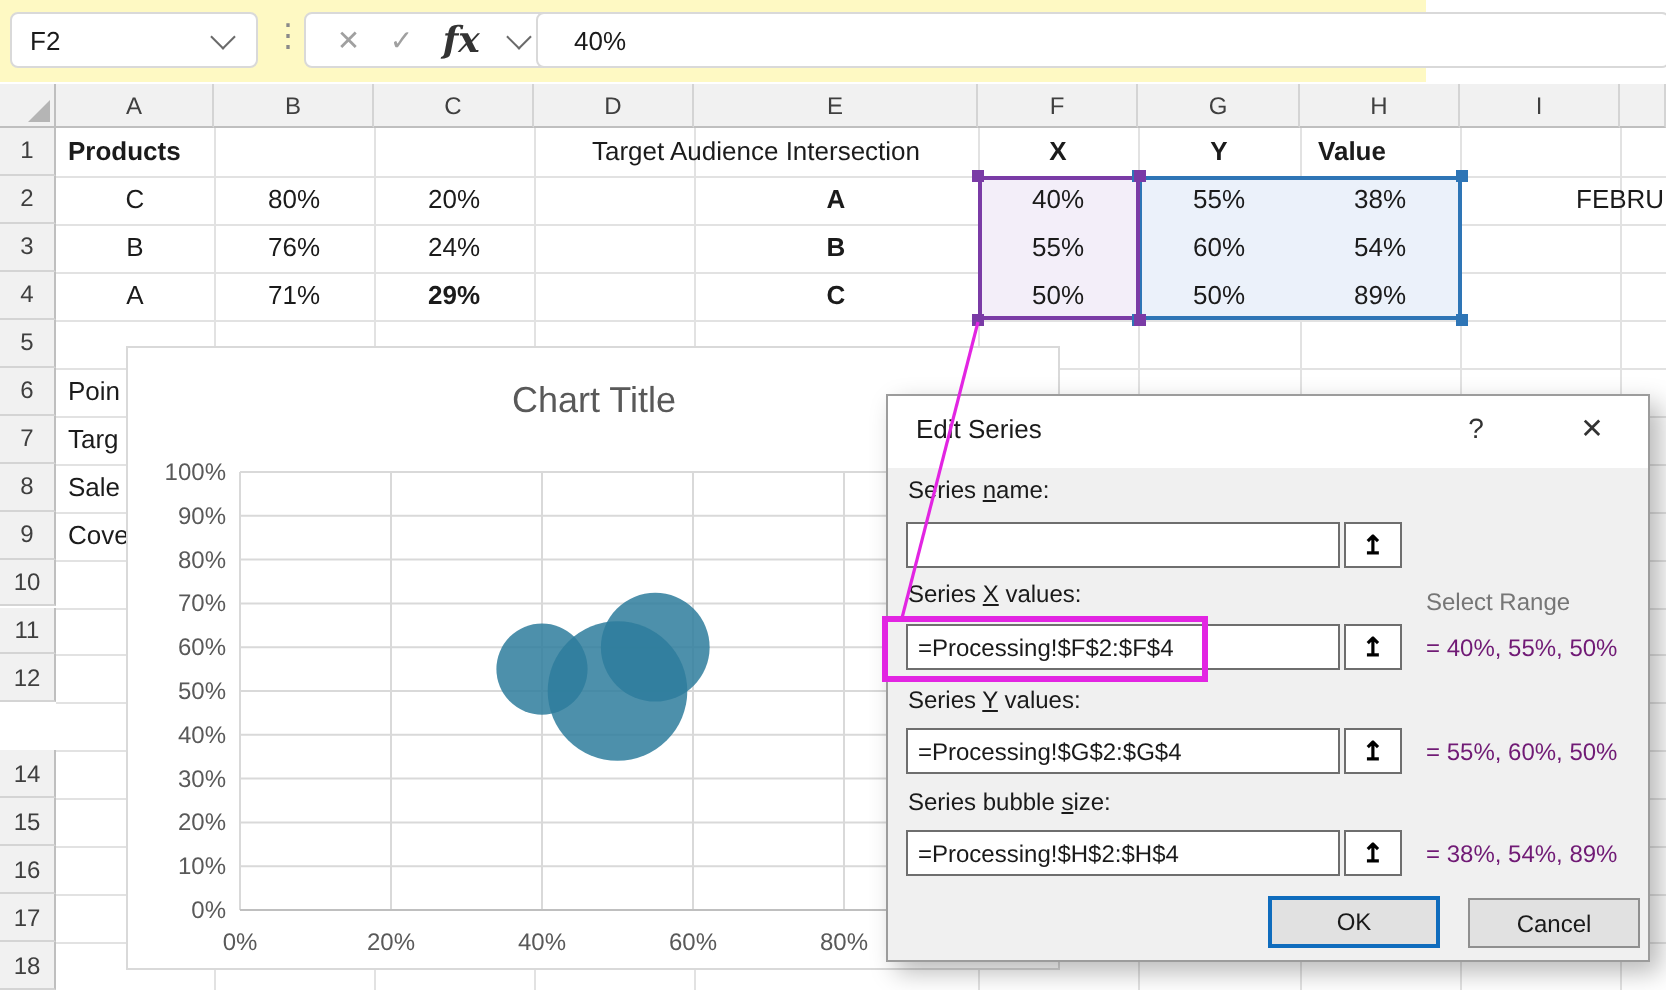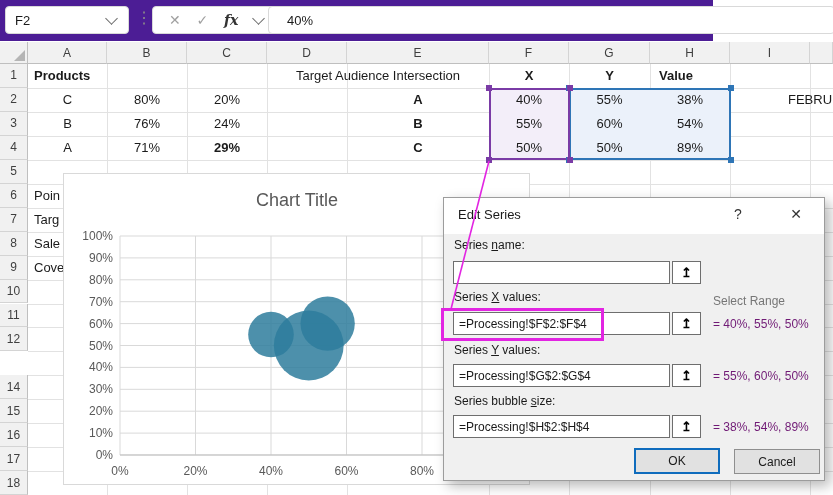--- a/index.html
+++ b/index.html
@@ -1,31 +1,31 @@
 <!DOCTYPE html>
 <html><head>
 <meta charset="utf-8">
 <style>
   html,body{margin:0;padding:0;background:#fff;}
   #app{position:relative;width:833px;height:495px;overflow:hidden;
        font-family:"Liberation Sans",sans-serif;background:#fff;}
   
-  .topbar{position:absolute;left:0;top:0;width:713px;height:41px;background:#4c1d95;}
+  .topbar{position:absolute;left:0;top:0;width:713px;height:41px;background:#fef9c3;}
   .namebox{position:absolute;left:5px;top:6px;width:122px;height:26px;background:#fff;
            border:1px solid #d9d9d9;border-radius:4px;display:flex;align-items:center;}
   .namebox .nb-text{padding-left:9px;font-size:13px;color:#1b1b1b;flex:1;}
   .chev{width:8px;height:8px;border-right:1.5px solid #6a6a6a;border-bottom:1.5px solid #6a6a6a;
         transform:rotate(45deg);display:inline-block;margin-top:-4px;}
   .nb-chev{margin-right:12px;}
   .dots{position:absolute;left:136px;top:8px;font-size:16px;color:#8a8a8a;letter-spacing:0;}
   .fxbox{position:absolute;left:152px;top:6px;width:110px;height:26px;background:#fff;
          border:1px solid #d9d9d9;border-radius:4px;display:flex;align-items:center;
          justify-content:space-around;padding:0 8px;}
   .fx-x,.fx-check{font-size:14px;color:#a0a0a0;}
-  .fx-fx{font-family:"DejaVu Serif",serif;font-style:italic;font-weight:bold;font-size:14px;color:#333;}
+  .fx-fx{font-family:"DejaVu Serif",serif;font-style:italic;font-weight:bold;font-size:18px;color:#333;}
   .formulabox{position:absolute;left:268px;top:6px;width:565px;height:26px;background:#fff;
               border:1px solid #d9d9d9;border-radius:4px;display:flex;align-items:center;}
   .formulabox .fb-text{padding-left:18px;font-size:13px;color:#1b1b1b;}
   
   .colhead{position:absolute;top:42px;height:22px;background:#f1f1f1;border-right:1px solid #d4d4d4;
            border-bottom:1px solid #bfbfbf;display:flex;align-items:center;justify-content:center;
            font-size:12px;color:#3f3f3f;box-sizing:border-box;}
   .rowhead{position:absolute;left:0;width:28px;background:#f1f1f1;border-bottom:1px solid #d4d4d4;
            border-right:1px solid #bfbfbf;display:flex;align-items:center;justify-content:center;
            font-size:12px;color:#3f3f3f;box-sizing:border-box;}

